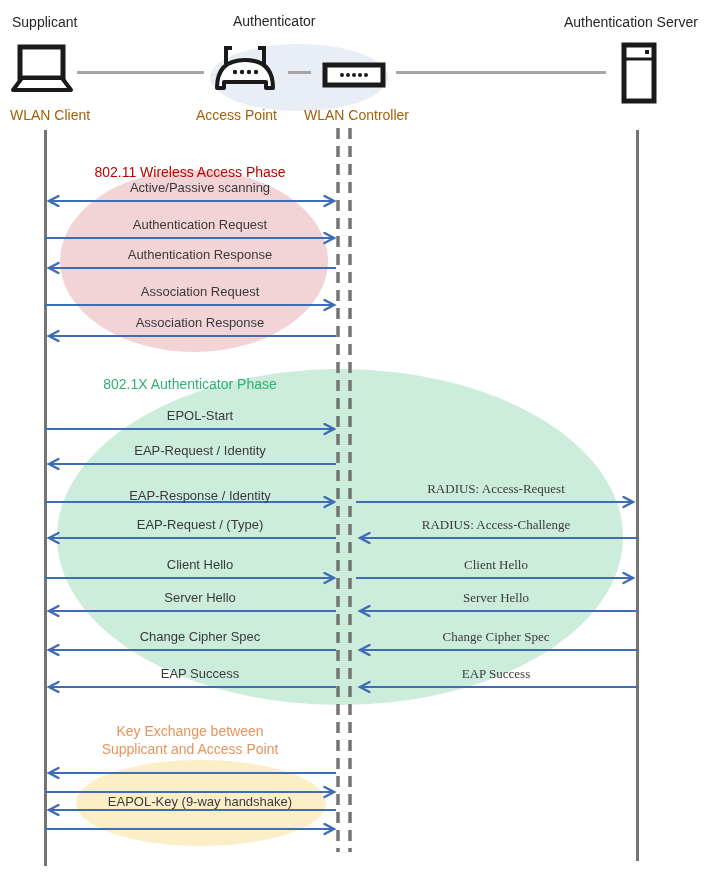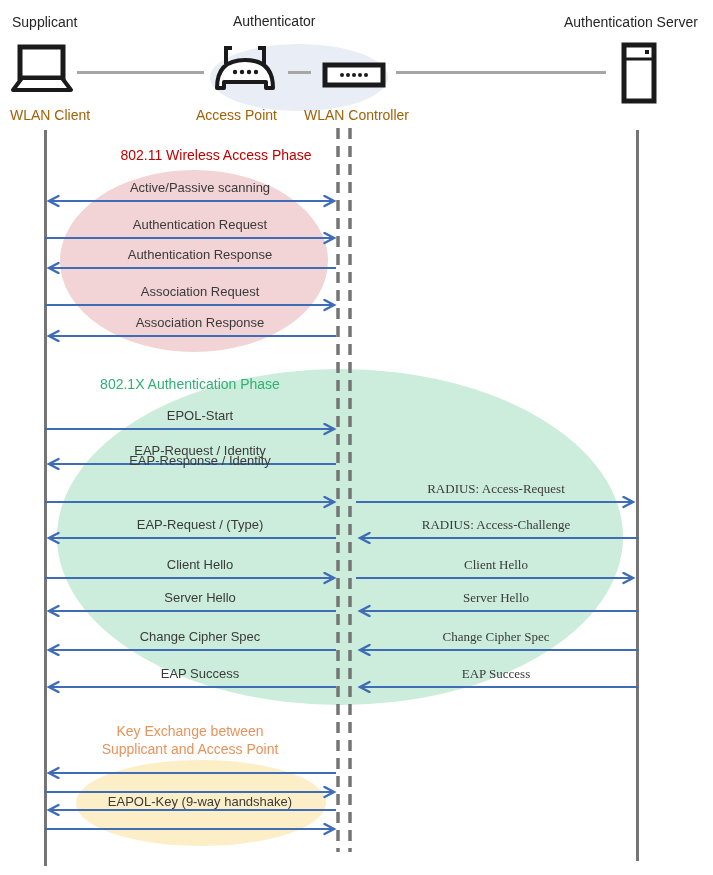--- a/index.html
+++ b/index.html
@@ -124,34 +124,34 @@
     </g>
 
     <g stroke="#3e6cb5" stroke-width="2.2">
       <line x1="336" y1="773" x2="50" y2="773" marker-end="url(#ah)"></line>
       <line x1="45" y1="792" x2="333" y2="792" marker-end="url(#ah)"></line>
       <line x1="336" y1="810" x2="50" y2="810" marker-end="url(#ah)"></line>
       <line x1="45" y1="829" x2="333" y2="829" marker-end="url(#ah)"></line>
     </g>
   </svg>
 
-  <div class="phase-title" style="top:147px;color:#c00000;padding-left:26px;">802.11 Wireless Access Phase</div>
-  <div class="phase-title" style="top:376px;color:#2fb173;">802.1X Authentication Phase</div>
+  <div class="phase-title" style="top:164px;color:#c00000;">802.11 Wireless Access Phase</div>
+  <div class="phase-title" style="top:376px;color:#2fb173;">802.1X Authenticator Phase</div>
   <div class="phase-title" style="top:723px;color:#e8935b;">Key Exchange between</div>
   <div class="phase-title" style="top:741px;color:#e8935b;">Supplicant and Access Point</div>
 
   <div class="label col-left" style="top:180px;">Active/Passive scanning</div>
   <div class="label col-left" style="top:217px;">Authentication Request</div>
   <div class="label col-left" style="top:247px;">Authentication Response</div>
   <div class="label col-left" style="top:284px;">Association Request</div>
   <div class="label col-left" style="top:315px;">Association Response</div>
 
   <div class="label col-left" style="top:408px;">EPOL-Start</div>
   <div class="label col-left" style="top:443px;">EAP-Request / Identity</div>
-  <div class="label col-left" style="top:453px;text-align:center;">EAP-Response / Identity</div>
+  <div class="label col-left" style="top:488px;text-align:center;">EAP-Response / Identity</div>
   <div class="label col-left" style="top:517px;">EAP-Request / (Type)</div>
   <div class="label col-left" style="top:557px;">Client Hello</div>
   <div class="label col-left" style="top:590px;">Server Hello</div>
   <div class="label col-left" style="top:629px;">Change Cipher Spec</div>
   <div class="label col-left" style="top:666px;">EAP Success</div>
 
   <div class="label col-right" style="top:481px;">RADIUS: Access-Request</div>
   <div class="label col-right" style="top:517px;">RADIUS: Access-Challenge</div>
   <div class="label col-right" style="top:557px;">Client Hello</div>
   <div class="label col-right" style="top:590px;">Server Hello</div>

